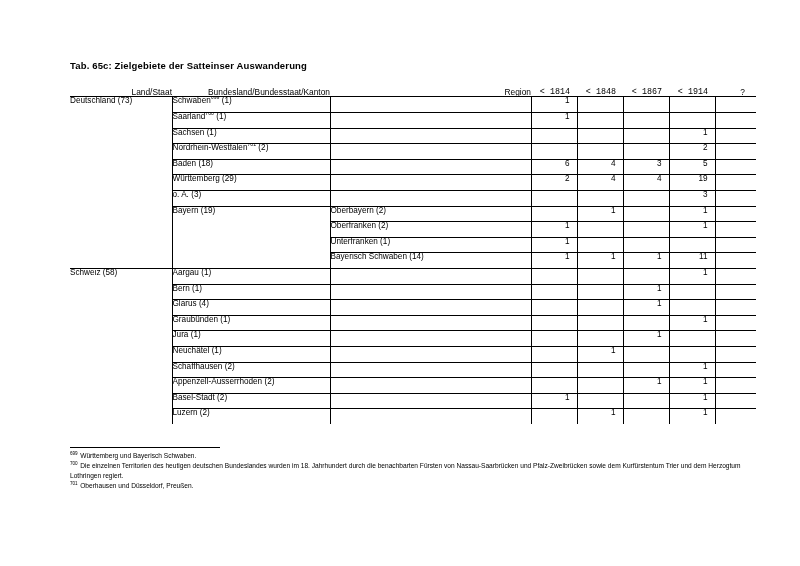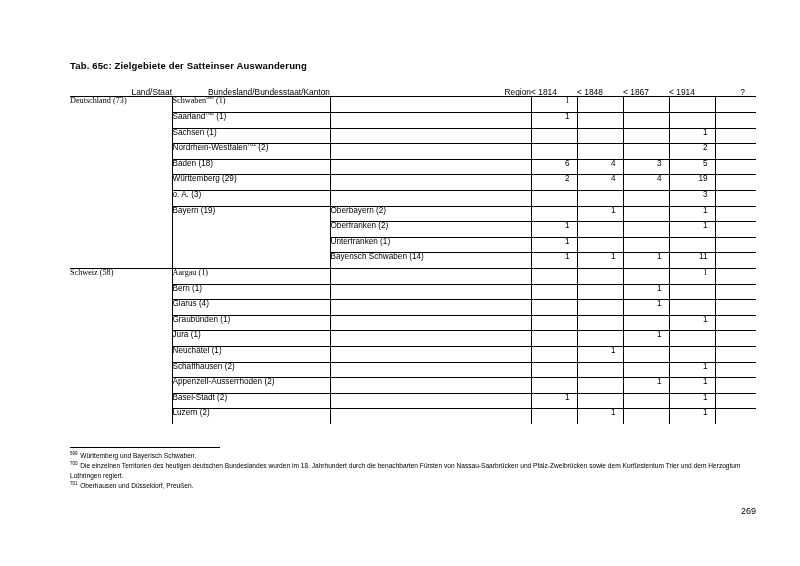--- a/index.html
+++ b/index.html
@@ -53,22 +53,23 @@
   
   .hdr th {
     font-weight: bold;
     font-size: 8.4px;
     text-align: right;
     padding: 2px 4px 4px 4px;
     border-bottom: 1.4px solid #000;
     white-space: nowrap;
   }
   .hdr th.num {
-    text-align: left;
+    text-align: right;
     padding-right: 7px;
+    font-family: Liberation Mono, monospace;
   }
   .hdr th.qm {
     text-align: right;
     padding-right: 11px;
   }
   
   tbody td {
     border-top: 1px solid #000;
     border-right: 1px solid #000;
     height: 15.6px;
@@ -89,21 +90,20 @@
   }
   tbody td.num {
     text-align: right;
     padding-right: 7px;
   }
   tbody td.lastcol {
     border-right: none;
   }
   .grouprow td {
     border-top: 1.4px solid #000;
-    font-family: Liberation Serif, serif;
   }
   sup {
     font-size: 5.2px;
     vertical-align: super;
     line-height: 0;
   }
   
   .fn-rule {
     position: absolute;
     left: 50px;
@@ -360,15 +360,14 @@
       </tbody>
   </table>
 
   <div class="fn-rule"></div>
   <div class="footnotes">
       <p><sup>699</sup><span>Württemberg und Bayerisch Schwaben.</span></p>
       <p><sup>700</sup><span>Die einzelnen Territorien des heutigen deutschen Bundeslandes wurden im 18. Jahrhundert durch die benachbarten Fürsten von Nassau-Saarbrücken und Pfalz-Zweibrücken sowie dem Kurfürstentum Trier und dem Herzogtum Lothringen regiert.</span></p>
       <p><sup>701</sup><span>Oberhausen und Düsseldorf, Preußen.</span></p>
     </div>
 
-  <div class="pagenum">269</div>
 
 </div>
 
 </body></html>

